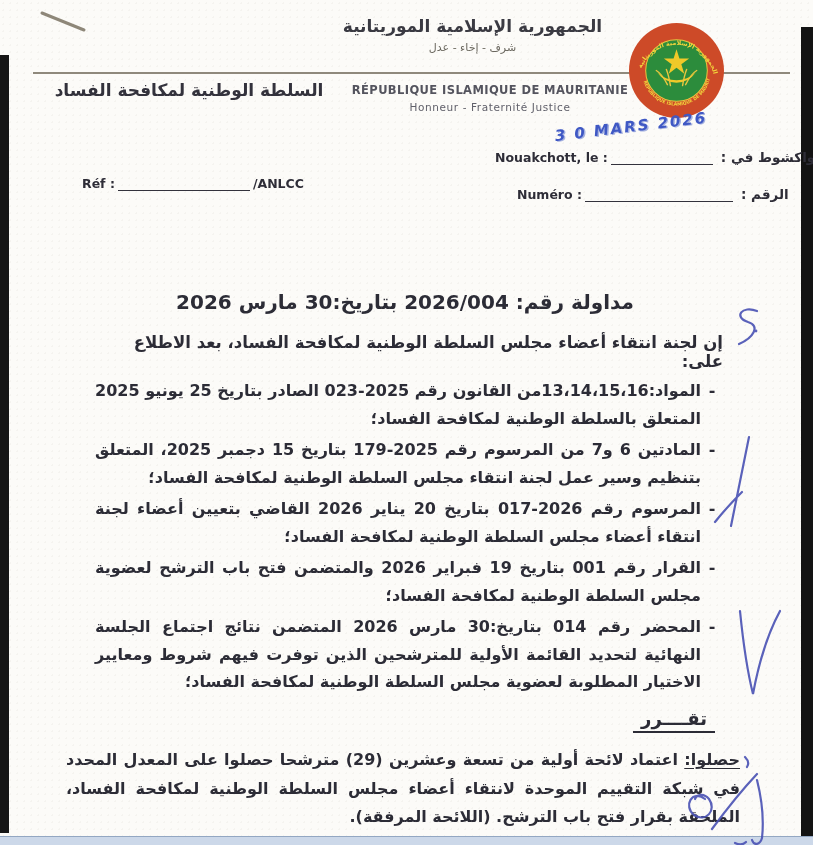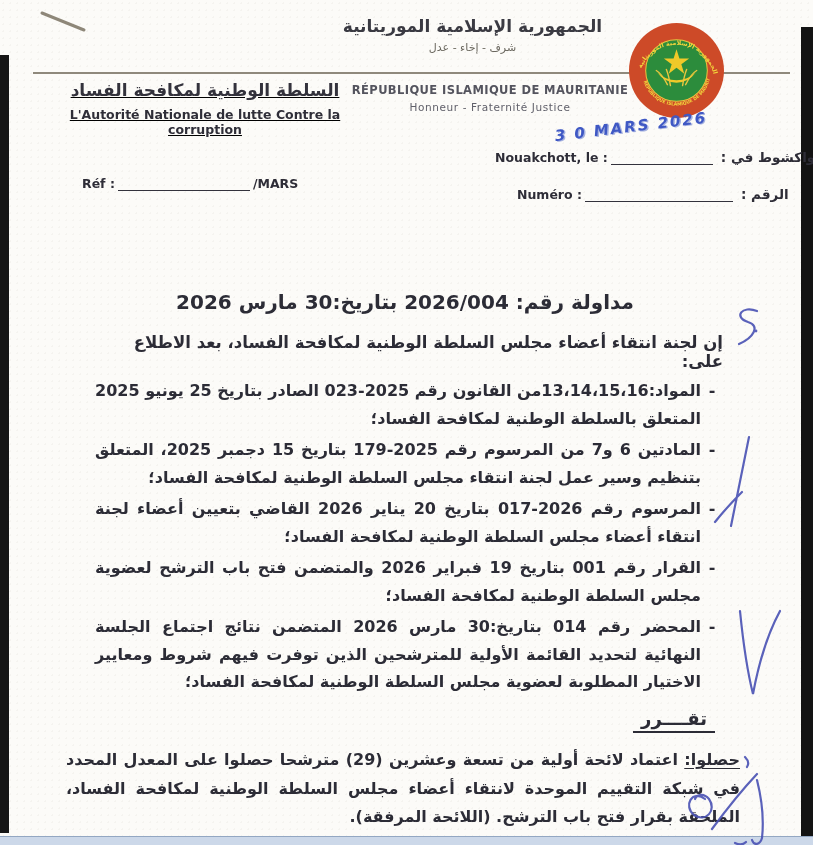--- a/index.html
+++ b/index.html
@@ -16,21 +16,21 @@
   .edge-left{position:absolute;left:0;top:55px;width:9px;height:778px;background:#161616;}
   .edge-right{position:absolute;right:0;top:27px;width:12px;height:818px;background:#131313;}
   .edge-bottom{position:absolute;left:0;top:836px;width:813px;height:9px;background:#ccd8e9;border-top:1px solid #93a7c2;}
 
   .hdr-center{position:absolute;left:320px;top:16px;width:305px;text-align:center;}
   .hdr-center .ar-title{font-size:17px;font-weight:bold;color:#3a3a42;}
   .hdr-center .ar-motto{font-size:11px;color:#6a675e;margin-top:5px;letter-spacing:1px;}
 
   .rule{position:absolute;left:33px;top:72px;width:757px;height:2px;background:#8f897c;}
 
-  .hdr-left{position:absolute;left:44px;top:80px;width:322px;text-align:center;text-decoration:underline;}
+  .hdr-left{position:absolute;left:28px;top:80px;width:322px;text-align:center;}
   .hdr-left .ar{font-size:17px;font-weight:bold;color:#33323c;}
   .hdr-left .fr{font-size:12.5px;font-weight:bold;color:#2f2e38;margin-top:7px;}
 
   .hdr-mid{position:absolute;left:345px;top:83px;width:290px;text-align:center;}
   .hdr-mid .fr1{font-size:11.5px;font-weight:bold;color:#54545e;letter-spacing:.4px;}
   .hdr-mid .fr2{font-size:10.5px;color:#60606a;margin-top:4px;letter-spacing:.6px;}
 
   .seal{position:absolute;left:628px;top:22px;width:97px;height:97px;z-index:3;}
 
   .row-flex{position:absolute;display:flex;align-items:flex-end;white-space:nowrap;}
@@ -71,21 +71,20 @@
 
 <div class="hdr-center">
   <div class="ar-title">الجمهورية الإسلامية الموريتانية</div>
   <div class="ar-motto">شرف - إخاء - عدل</div>
 </div>
 
 <div class="rule"></div>
 
 <div class="hdr-left">
   <div class="ar">السلطة الوطنية لمكافحة الفساد</div>
-  <div class="fr">L'Autorité Nationale de lutte Contre la corruption</div>
 </div>
 
 <div class="hdr-mid">
   <div class="fr1">RÉPUBLIQUE ISLAMIQUE DE MAURITANIE</div>
   <div class="fr2">Honneur - Fraternité  Justice</div>
 </div>
 
 <svg class="seal" viewBox="0 0 96 96">
   <circle cx="48" cy="48" r="47" fill="#cd4a28"></circle>
   <circle cx="48" cy="48" r="30.5" fill="#2c8c3c" stroke="#e9c63f" stroke-width="1"></circle>
@@ -105,21 +104,21 @@
     <path d="M39,62 C36,56 33,51 28,48"></path>
     <path d="M42,63 C41,57 40,52 38,47"></path>
     <path d="M57,62 C60,56 63,51 68,48"></path>
     <path d="M54,63 C55,57 56,52 58,47"></path>
   </g>
 </svg>
 
 <div class="row-flex" style="left:82px;top:176px;">
   <span class="lbl-fr">Réf :</span>
   <span class="blank-line" style="width:132px;"></span>
-  <span class="lbl-fr">/MARS</span>
+  <span class="lbl-fr">/ANLCC</span>
 </div>
 
 <div class="row-flex" style="left:495px;top:149px;">
   <span class="lbl-fr">Nouakchott, le :</span>
   <span class="blank-line" style="width:102px;"></span>
   <span class="lbl-ar" dir="ltr">: نواكشوط في</span>
 </div>
 
 <div class="stamp">3 0 MARS 2026</div>
 

